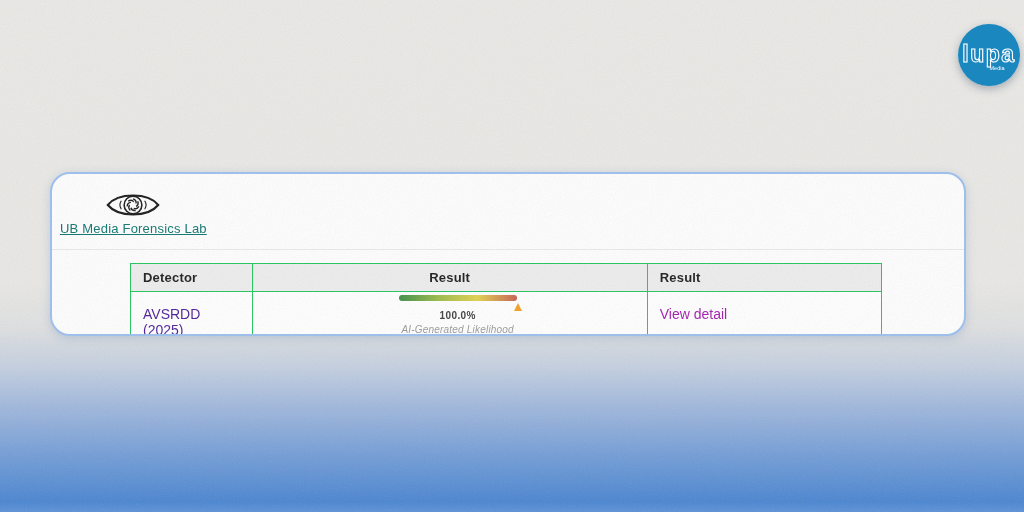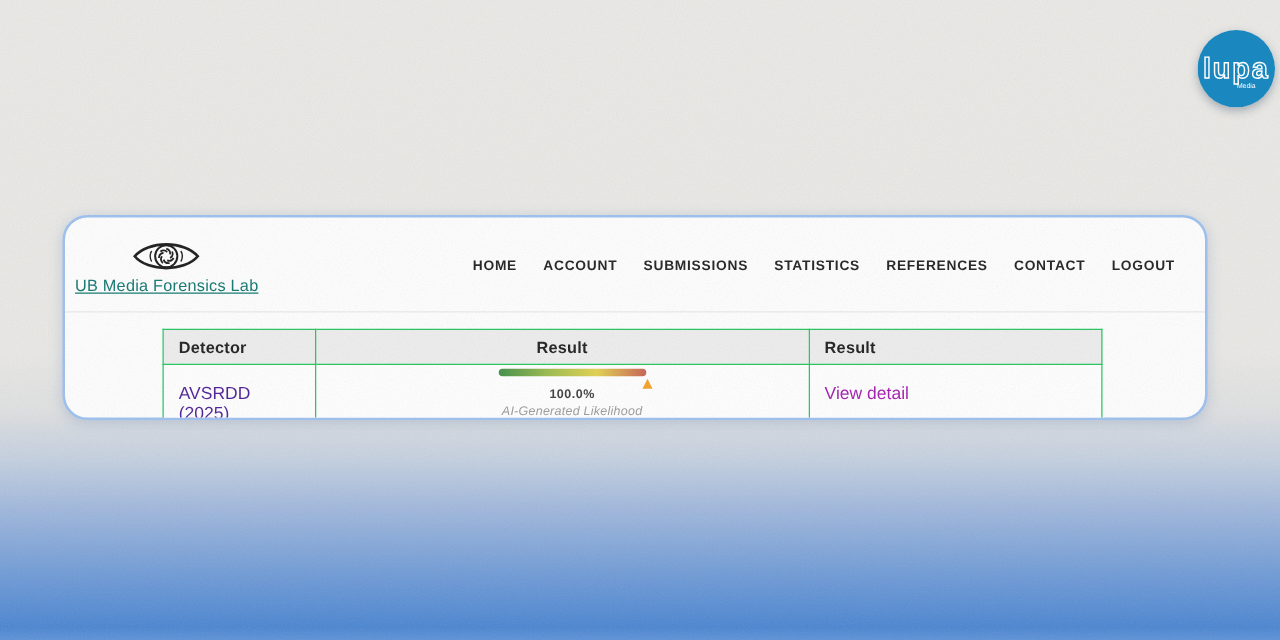--- a/index.html
+++ b/index.html
@@ -109,29 +109,20 @@
           <path d="M30,10.5 C32.5,11.3 33.6,13.4 33.3,15.4" transform="rotate(103 30 17)"></path>
           <path d="M30,10.5 C32.5,11.3 33.6,13.4 33.3,15.4" transform="rotate(154 30 17)"></path>
           <path d="M30,10.5 C32.5,11.3 33.6,13.4 33.3,15.4" transform="rotate(206 30 17)"></path>
           <path d="M30,10.5 C32.5,11.3 33.6,13.4 33.3,15.4" transform="rotate(257 30 17)"></path>
           <path d="M30,10.5 C32.5,11.3 33.6,13.4 33.3,15.4" transform="rotate(309 30 17)"></path>
         </g>
       </svg>
       <a class="brand-sub">UB Media Forensics Lab</a>
     </div>
 
-    <nav class="nav">
-      <a>HOME</a>
-      <a>ACCOUNT</a>
-      <a>SUBMISSIONS</a>
-      <a>STATISTICS</a>
-      <a>REFERENCES</a>
-      <a>CONTACT</a>
-      <a>LOGOUT</a>
-    </nav>
 
   </div>
 
   <div class="table-wrap">
     <table>
       <colgroup>
         <col class="c-detector">
           <col class="c-result">
           <col class="c-details">
       </colgroup>

